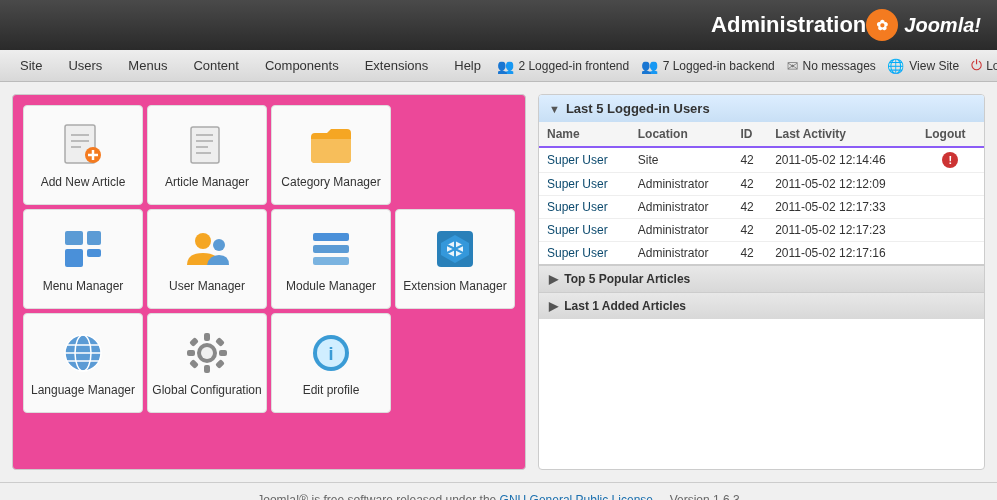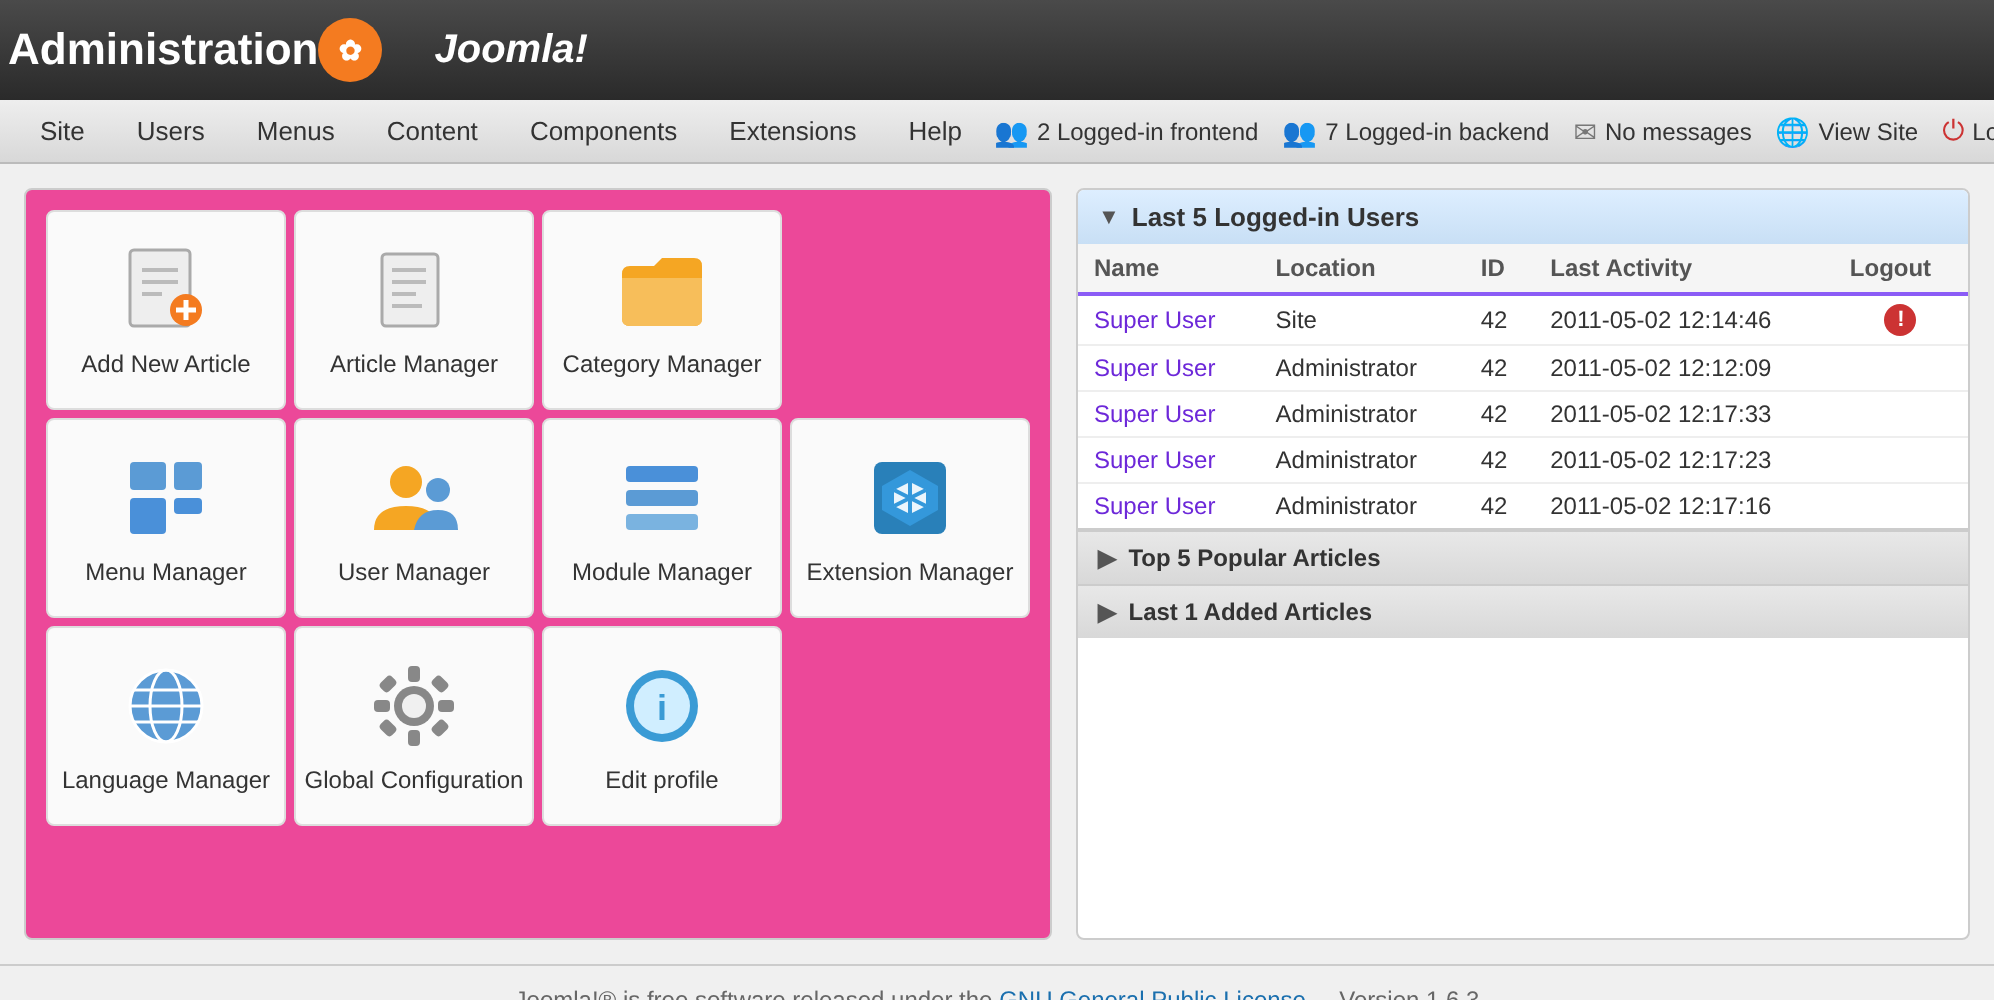--- a/index.html
+++ b/index.html
@@ -4,22 +4,22 @@
   <style>
     * { box-sizing: border-box; margin: 0; padding: 0; }
     body { font-family: Arial, sans-serif; font-size: 13px; background: #f0f0f0; color: #333; }
 
     
     #header {
       background: linear-gradient(to bottom, #4a4a4a, #2a2a2a);
       height: 50px;
       display: flex;
       align-items: center;
-      padding: 0 4px;
-      justify-content: flex-start;
+      padding: 0 16px;
+      justify-content: flex-end;
     }
     #header-title {
       color: #fff;
       font-size: 22px;
       font-weight: bold;
     }
     #logo {
       display: flex;
       align-items: center;
       gap: 6px;
@@ -28,21 +28,21 @@
       width: 32px; height: 32px;
       background: #f47b20;
       border-radius: 50%;
       display: inline-flex;
       align-items: center;
       justify-content: center;
       color: #fff;
       font-weight: bold;
       font-size: 14px;
     }
-    .joomla-text { color: #fff; font-size: 20px; font-style: italic; font-weight: bold; margin-left: 20px; }
+    .joomla-text { color: #fff; font-size: 20px; font-style: italic; font-weight: bold; }
 
     
     #navbar {
       background: linear-gradient(to bottom, #eee, #d8d8d8);
       border-bottom: 1px solid #bbb;
       display: flex;
       align-items: center;
       height: 32px;
       padding: 0 8px;
       gap: 2px;
@@ -159,21 +159,21 @@
       padding: 5px 8px;
       text-align: left;
       color: #555;
       font-weight: bold;
     }
     .panel-table td {
       padding: 4px 8px;
       border-bottom: 1px solid #eee;
     }
     .panel-table tr:last-child td { border-bottom: none; }
-    .link-blue { color: #6d28d9; text-decoration: none; text-align: center; }
+    .link-blue { color: #0c4a6e; text-decoration: none; text-align: center; }
     .logout-btn {
       background: #cc3333;
       border-radius: 50%;
       width: 16px; height: 16px;
       display: inline-flex;
       align-items: center;
       justify-content: center;
       color: #fff;
       font-size: 11px;
       font-weight: bold;

